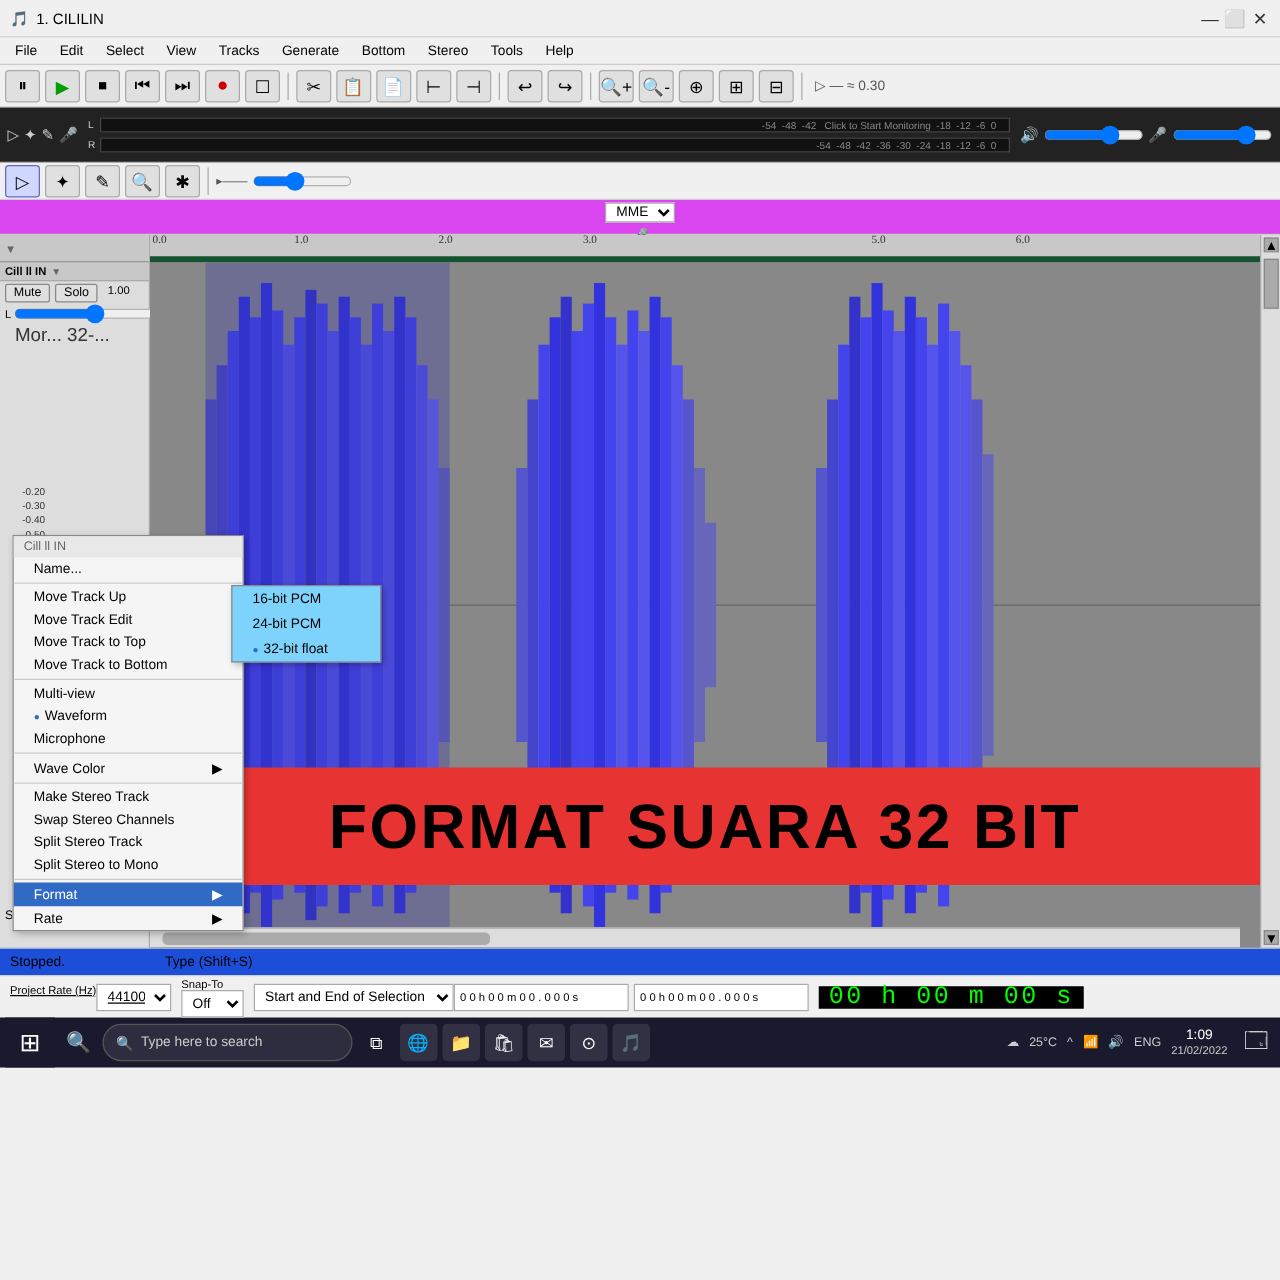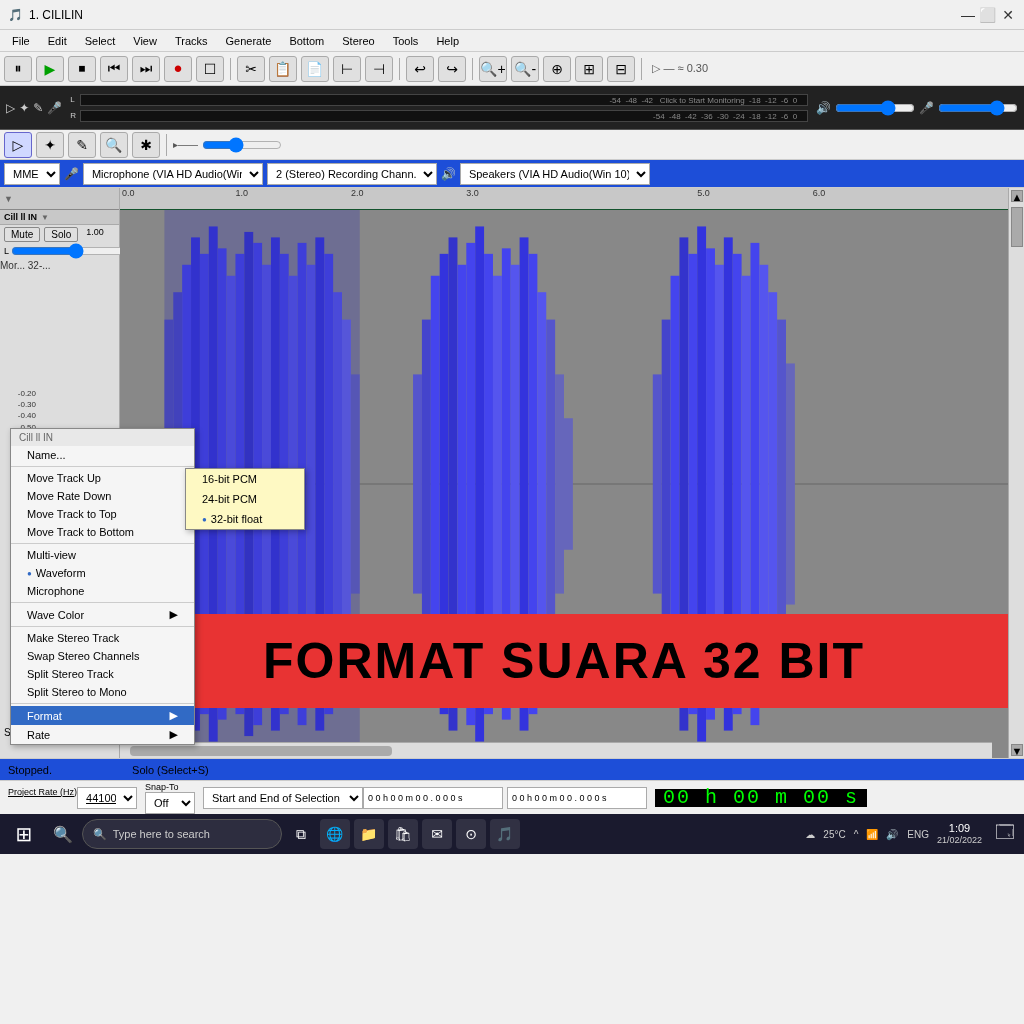--- a/index.html
+++ b/index.html
@@ -64,27 +64,28 @@
       display: flex;
       align-items: center;
       padding: 2px 4px;
       gap: 4px;
       height: 30px;
       border-bottom: 1px solid #ccc;
     }
 
     
     .device-bar {
-      background: #1d4ed8;
+      background: #d946ef;
       display: flex;
       align-items: center;
       padding: 2px 4px;
       gap: 4px;
       height: 28px;
       border-bottom: 1px solid #ccc;
+      flex-direction: column;
     }
     .device-select {
       height: 22px;
       font-size: 11px;
       border: 1px solid #aaa;
       background: white;
       padding: 0 4px;
     }
 
     
@@ -119,23 +120,24 @@
       overflow: hidden;
     }
 
     
     .ruler {
       height: 22px;
       background: #c8c8c8;
       display: flex;
       align-items: center;
       padding-left: 4px;
-      border-bottom: 1px solid #14532d;
+      border-bottom: 5px solid #14532d;
       font-size: 9px;
       color: #333;
+      font-family: Liberation Serif, serif;
     }
 
     
     .waveform-canvas {
       width: 100%;
       height: calc(100% - 22px);
       position: relative;
       background: #888;
     }
 
@@ -160,21 +162,21 @@
     .ctx-item.has-sub { display: flex; justify-content: space-between; align-items: center; }
     .ctx-sep { height: 1px; background: #ccc; margin: 2px 0; }
     .ctx-header { padding: 3px 8px; background: #e8e8e8; font-size: 10px; color: #666; cursor: default; }
     .ctx-item.active-item { background: #316ac5; color: white; }
 
     
     .submenu {
       position: absolute;
       left: 185px;
       top: 280px;
-      background: #fef9c3;
+      background: #7dd3fc;
       border: 1px solid #888;
       box-shadow: 2px 2px 6px rgba(0,0,0,0.3);
       width: 120px;
       z-index: 101;
     }
     .sub-item {
       padding: 4px 16px;
       cursor: pointer;
       color: #000;
       display: flex; align-items: center; gap: 6px;
@@ -406,21 +408,21 @@
     <div style="padding:2px 4px; display:flex; gap:4px;">
       <button class="mute-btn">Mute</button>
       <button class="solo-btn">Solo</button>
       <span style="font-size:9px; margin-left:4px;">1.00</span>
     </div>
     <div style="padding:2px 4px; display:flex; gap:2px; font-size:9px;">
       <span>L</span>
       <input type="range" min="-1" max="1" value="0" style="flex: 1 1 0%; height: 10px;">
       <span>R</span>
     </div>
-    <div style="padding:2px 0; font-size:10px; color:#333;">
+    <div style="padding:2px 12px; font-size:15px; color:#333;">
       <div>Mor... 32-...</div>
     </div>
 
     <div style="position:absolute; left:0; top:200px; width:40px; font-size:8px; color:#333; line-height:1.4; text-align:right; padding-right:4px;">
       <div>-0.20</div>
       <div>-0.30</div>
       <div>-0.40</div>
       <div>-0.50</div>
       <div>-0.60</div>
       <div>-0.70</div>
@@ -544,21 +546,21 @@
       <div style="width:12px; height:40px; background:#aaa; border:1px solid #888; position:absolute; top:5px;"></div>
     </div>
     <div style="width:12px; height:12px; background:#aaa; border:1px solid #888; cursor:pointer;">▼</div>
   </div>
 
   <div class="context-menu">
     <div class="ctx-header">Cill ll IN</div>
     <div class="ctx-item">Name...</div>
     <div class="ctx-sep"></div>
     <div class="ctx-item">Move Track Up</div>
-    <div class="ctx-item">Move Rate Down</div>
+    <div class="ctx-item">Move Track Edit</div>
     <div class="ctx-item">Move Track to Top</div>
     <div class="ctx-item">Move Track to Bottom</div>
     <div class="ctx-sep"></div>
     <div class="ctx-item">Multi-view</div>
     <div class="ctx-item" style="display:flex; align-items:center; gap:4px;">
       <span style="font-size:8px; color:#316ac5;">●</span>Waveform
     </div>
     <div class="ctx-item">Microphone</div>
     <div class="ctx-sep"></div>
     <div class="ctx-item has-sub">Wave Color <span>▶</span></div>
@@ -581,21 +583,21 @@
   </div>
 
   <div class="activate-notice">
     <div>Activate Windows</div>
     <div>Go to Settings to activate Windows.</div>
   </div>
 </div>
 
 <div class="status-bar">
   <span>Stopped.</span>
-  <span style="margin-left:60px;">Solo (Select+S)</span>
+  <span style="margin-left:60px;">Type (Shift+S)</span>
 </div>
 
 <div class="bottom-controls">
   <div style="display:flex; flex-direction:row; font-size:9px;text-decoration:underline;">
     <span>Project Rate (Hz)</span>
     <select class="bottom-input" style="width:60px;">
       <option>44100</option>
     </select>
   </div>
   <div style="display:flex; flex-direction:column; font-size:9px;">

